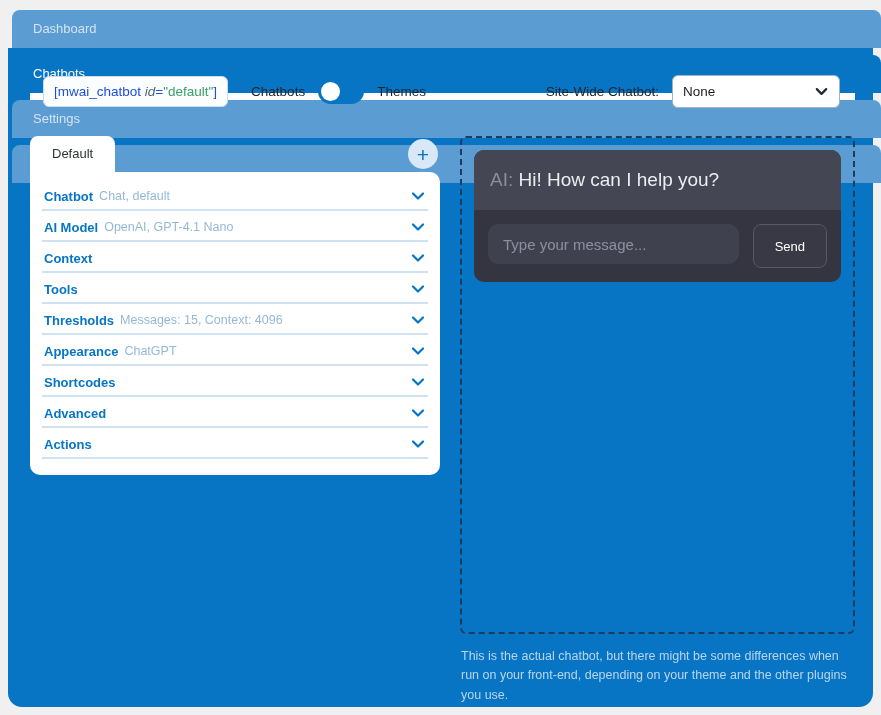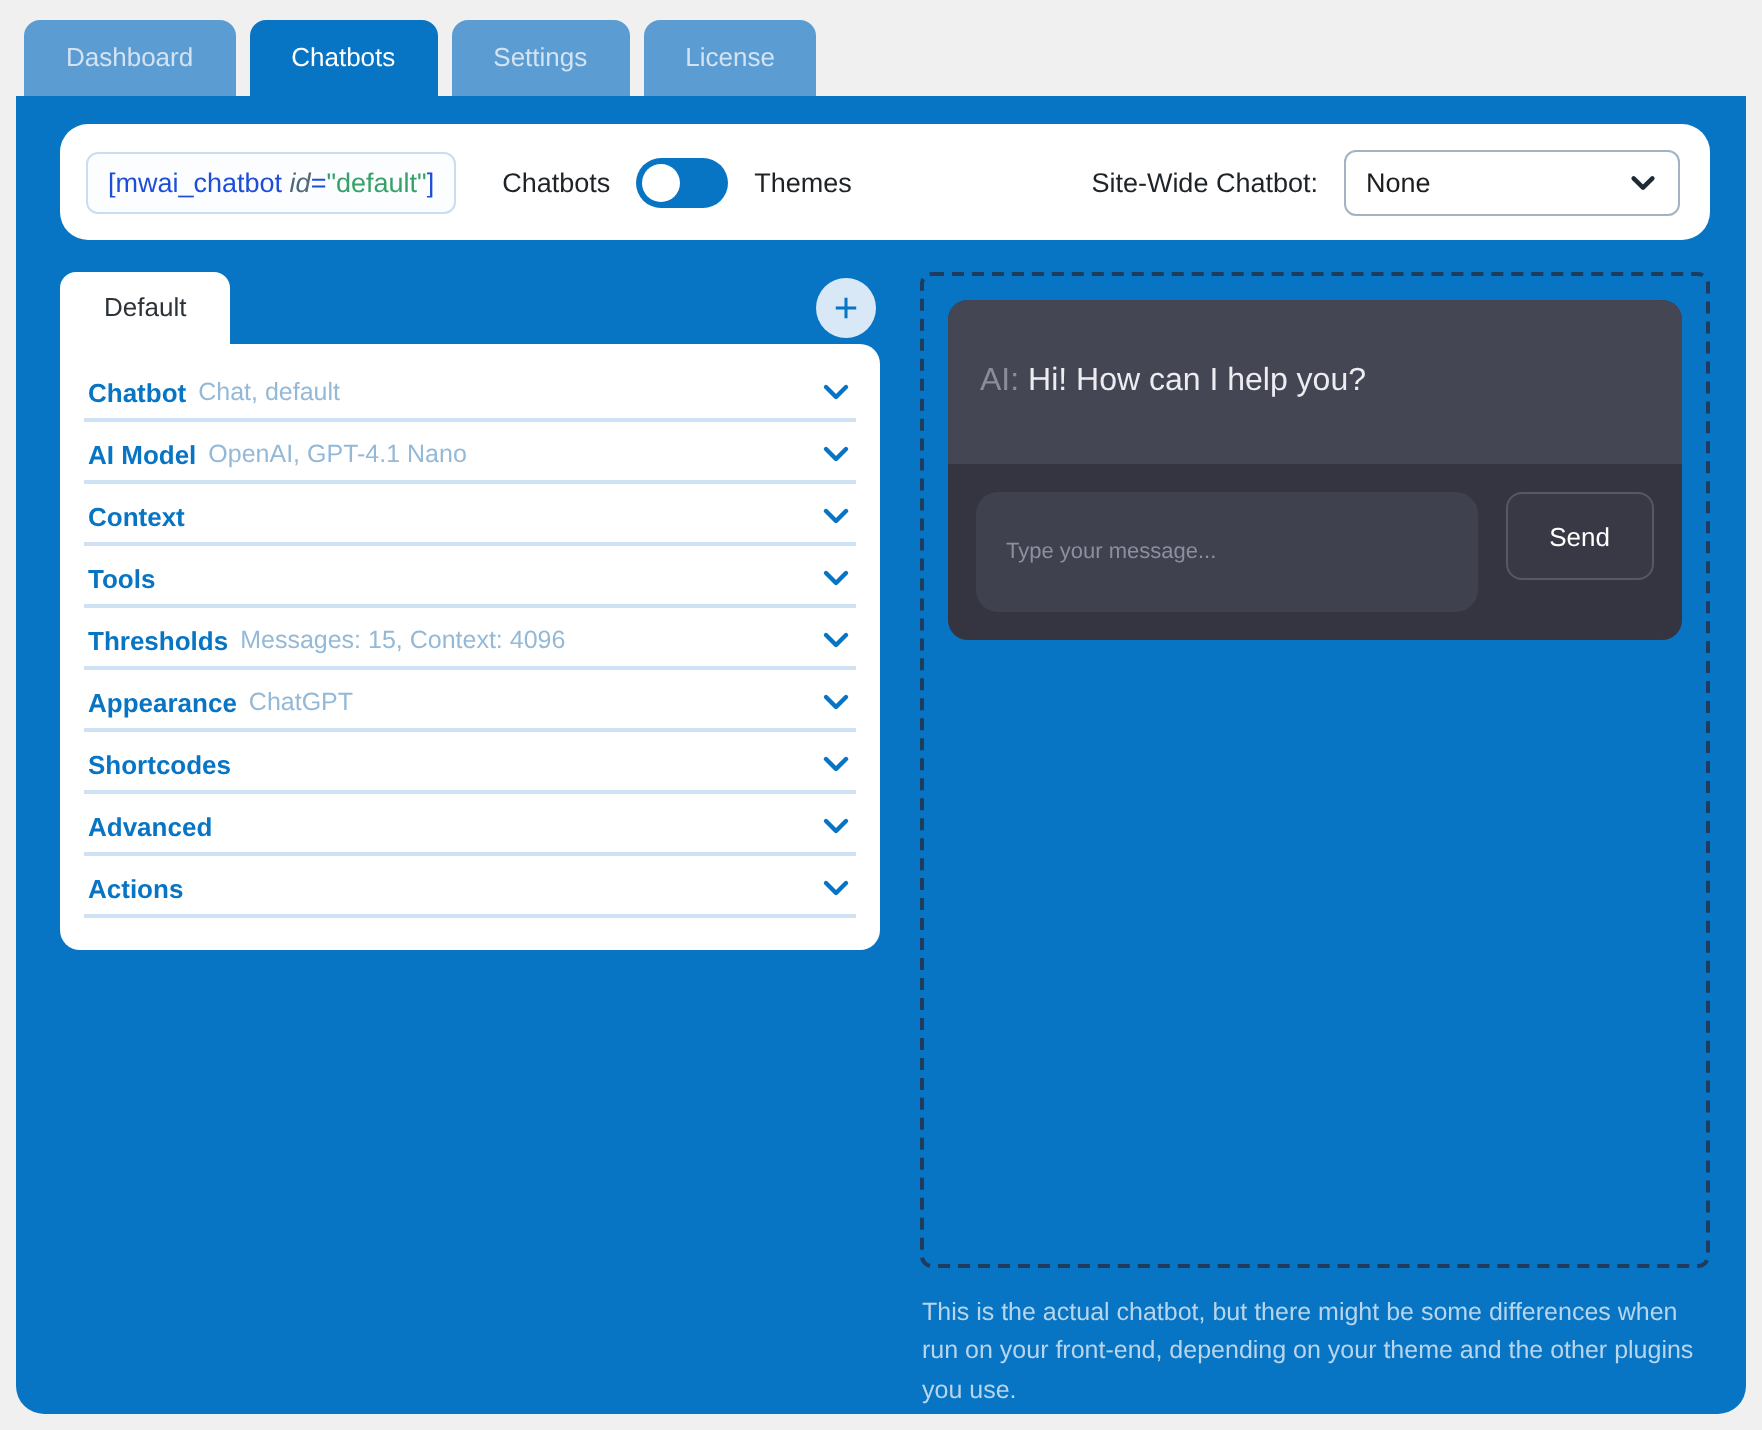--- a/index.html
+++ b/index.html
@@ -13,21 +13,21 @@
   }
   *{box-sizing:border-box;}
   html,body{margin:0;padding:0;}
   body{
     width:881px;height:715px;overflow:hidden;
     background:#f0f0f1;
     font-family:"Liberation Sans","DejaVu Sans",sans-serif;
     -webkit-font-smoothing:antialiased;
   }
   
-  .tabbar{display:flex;gap:7px;margin:10px 0 0 12px;height:38px;}
+  .tabbar{display:flex;gap:7px;margin:10px 0 0 12px;height:38px;flex-direction:column;}
   .tab{
     background:var(--tab-inactive);color:#d4e3f1;
     font-size:13px;line-height:38px;padding:0 21px;
     border-radius:8px 8px 0 0;cursor:pointer;white-space:nowrap;
   }
   .tab.active{background:var(--accent);color:#ffffff;}
   
   .panel{
     margin:0 8px;height:659px;background:var(--accent);
     border-radius:0 0 14px 14px;padding:14px 18px 0 22px;
@@ -89,27 +89,27 @@
   .right{flex:1;min-width:0;}
   .preview-header{font-size:12.5px;color:#0f2940;margin:1px 0 8px 1px;}
   .preview-header .seg{margin-right:4px;}
   .preview-header b{margin-right:4px;}
   .preview-box{
     border:2px dashed var(--dashed);border-radius:6px;
     height:498px;padding:12px;
   }
   .chat{background:var(--chat-bg);border-radius:10px;overflow:hidden;}
   .chat-msg{
-    background:var(--chat-msg-bg);padding:32px 16px;font-size:16px;color:#ececf1;
+    background:var(--chat-msg-bg);padding:19px 16px;font-size:19px;color:#ececf1;
   }
   .ai-label{color:#8c8c9a;}
   .chat-input-row{display:flex;gap:14px;padding:14px;}
   .chat-input{
-    flex:1;height:60px;background:var(--chat-input-bg);border:none;border-radius:11px;
-    padding:0 15px;color:#ececf1;font-size:11px;outline:none;
+    flex:1;height:40px;background:var(--chat-input-bg);border:none;border-radius:11px;
+    padding:0 15px;color:#ececf1;font-size:15px;outline:none;
     font-family:"Liberation Sans","DejaVu Sans",sans-serif;
   }
   .chat-input::placeholder{color:#8e8ea0;}
   .send-btn{
     height:44px;padding:0 21px;background:#383945;border:1px solid #565869;
     border-radius:8px;color:#ffffff;font-size:13px;cursor:pointer;
     font-family:Liberation Sans, sans-serif;
   }
   .preview-note{
     margin:13px 0 0 1px;color:#b9d5ec;font-size:12.5px;line-height:1.55;max-width:440px;

